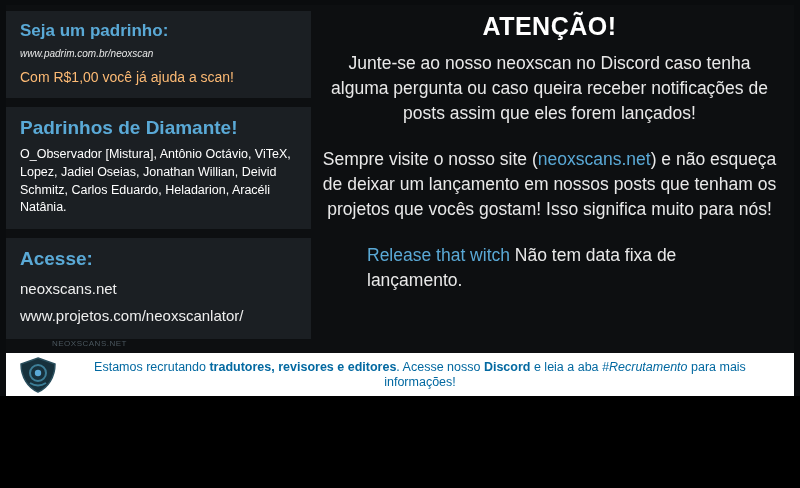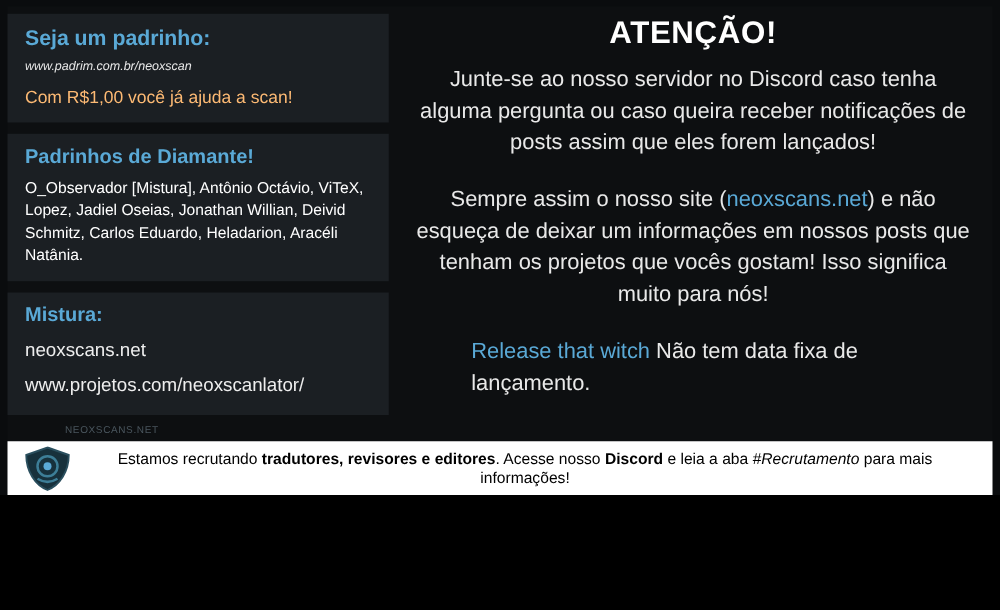--- a/index.html
+++ b/index.html
@@ -49,21 +49,21 @@
     box-sizing: border-box;
   }
   .panel-title {
     color: #5aa9d6;
     font-size: 17px;
     font-weight: bold;
     margin: 0 0 6px 0;
     line-height: 1.25;
   }
   .panel-title.small {
-    font-size: 16px;
+    font-size: 19px;
   }
   .url-italic {
     color: #e8e8e8;
     font-style: italic;
     font-size: 10px;
     margin: 0 0 8px 0;
     line-height: 1.3;
   }
   .blue-line {
     color: #fdba74;
@@ -82,21 +82,21 @@
     font-size: 15px;
     line-height: 1.55;
     margin: 0;
   }
   .acesse-panel .link-line + .link-line {
     margin-top: 4px;
   }
   
   .right-col {
     flex: 1 1 auto;
-    padding: 4px 14px 0 18px;
+    padding: 4px 14px 0 8px;
     box-sizing: border-box;
     text-align: center;
   }
   .attention {
     color: #ffffff;
     font-size: 25px;
     font-weight: bold;
     letter-spacing: 0.5px;
     margin: 4px 0 10px 0;
     line-height: 1.1;
@@ -136,21 +136,21 @@
     width: 52px;
     height: 38px;
     display: flex;
     align-items: center;
     justify-content: center;
     position: relative;
   }
   .footer-logo svg { display: block; }
   .footer-text {
     flex: 1 1 auto;
-    color: #000000;
+    color: #0369a1;
     font-size: 12.5px;
     text-align: center;
     line-height: 1.2;
     padding-right: 10px;
   }
   .footer-text b { font-weight: bold; }
   .footer-text i { font-style: italic; }
   .wm-above {
     position: absolute;
     left: 46px;
@@ -174,34 +174,34 @@
         <div class="url-italic">www.padrim.com.br/neoxscan</div>
         <div class="blue-line">Com R$1,00 você já ajuda a scan!</div>
       </div>
 
       <div class="panel diamond-panel">
         <div class="panel-title small">Padrinhos de Diamante!</div>
         <div class="names">O_Observador [Mistura], Antônio Octávio, ViTeX, Lopez, Jadiel Oseias, Jonathan Willian, Deivid Schmitz, Carlos Eduardo, Heladarion, Aracéli Natânia.</div>
       </div>
 
       <div class="panel acesse-panel">
-        <div class="panel-title small">Mistura:</div>
+        <div class="panel-title small">Acesse:</div>
         <div class="link-line">neoxscans.net</div>
         <div class="link-line">www.projetos.com/neoxscanlator/</div>
       </div>
 
     </div>
 
     <div class="right-col">
       <div class="attention">ATENÇÃO!</div>
 
-      <p class="para">Junte-se ao nosso servidor no Discord caso tenha alguma pergunta ou caso queira receber notificações de posts assim que eles forem lançados!</p>
+      <p class="para">Junte-se ao nosso neoxscan no Discord caso tenha alguma pergunta ou caso queira receber notificações de posts assim que eles forem lançados!</p>
 
       <p class="para">
-        <span>Sempre assim o nosso site (</span><span class="inline-link">neoxscans.net</span><span>) e não esqueça de deixar um informações em nossos posts que tenham os projetos que vocês gostam! Isso significa muito para nós!</span>
+        <span>Sempre visite o nosso site (</span><span class="inline-link">neoxscans.net</span><span>) e não esqueça de deixar um lançamento em nossos posts que tenham os projetos que vocês gostam! Isso significa muito para nós!</span>
       </p>
 
       <p class="para last">
         <span class="highlight">Release that witch</span><span> Não tem data fixa de lançamento.</span>
       </p>
     </div>
 
   </div>
 
   <div class="footer">

